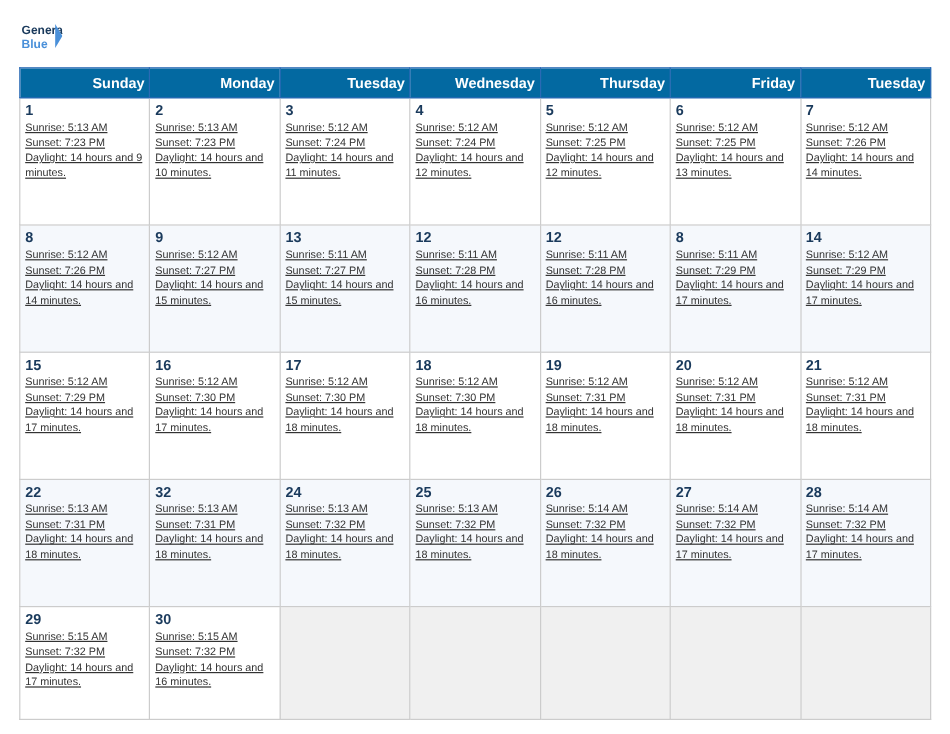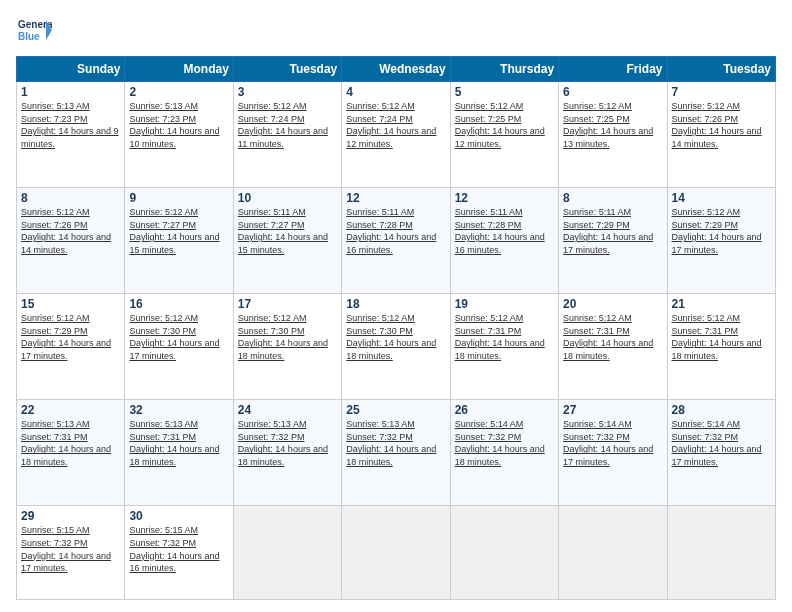--- a/index.html
+++ b/index.html
@@ -157,21 +157,21 @@
         <tr>
           <td>
             <span class="day-num">8</span>
             <div class="day-info">Sunrise: 5:12 AM<br>Sunset: 7:26 PM<br>Daylight: 14 hours and 14 minutes.</div>
           </td>
           <td>
             <span class="day-num">9</span>
             <div class="day-info">Sunrise: 5:12 AM<br>Sunset: 7:27 PM<br>Daylight: 14 hours and 15 minutes.</div>
           </td>
           <td>
-            <span class="day-num">10</span>
+            <span class="day-num">13</span>
             <div class="day-info">Sunrise: 5:11 AM<br>Sunset: 7:27 PM<br>Daylight: 14 hours and 15 minutes.</div>
           </td>
           <td>
             <span class="day-num">12</span>
             <div class="day-info">Sunrise: 5:11 AM<br>Sunset: 7:28 PM<br>Daylight: 14 hours and 16 minutes.</div>
           </td>
           <td>
             <span class="day-num">12</span>
             <div class="day-info">Sunrise: 5:11 AM<br>Sunset: 7:28 PM<br>Daylight: 14 hours and 16 minutes.</div>
           </td>

